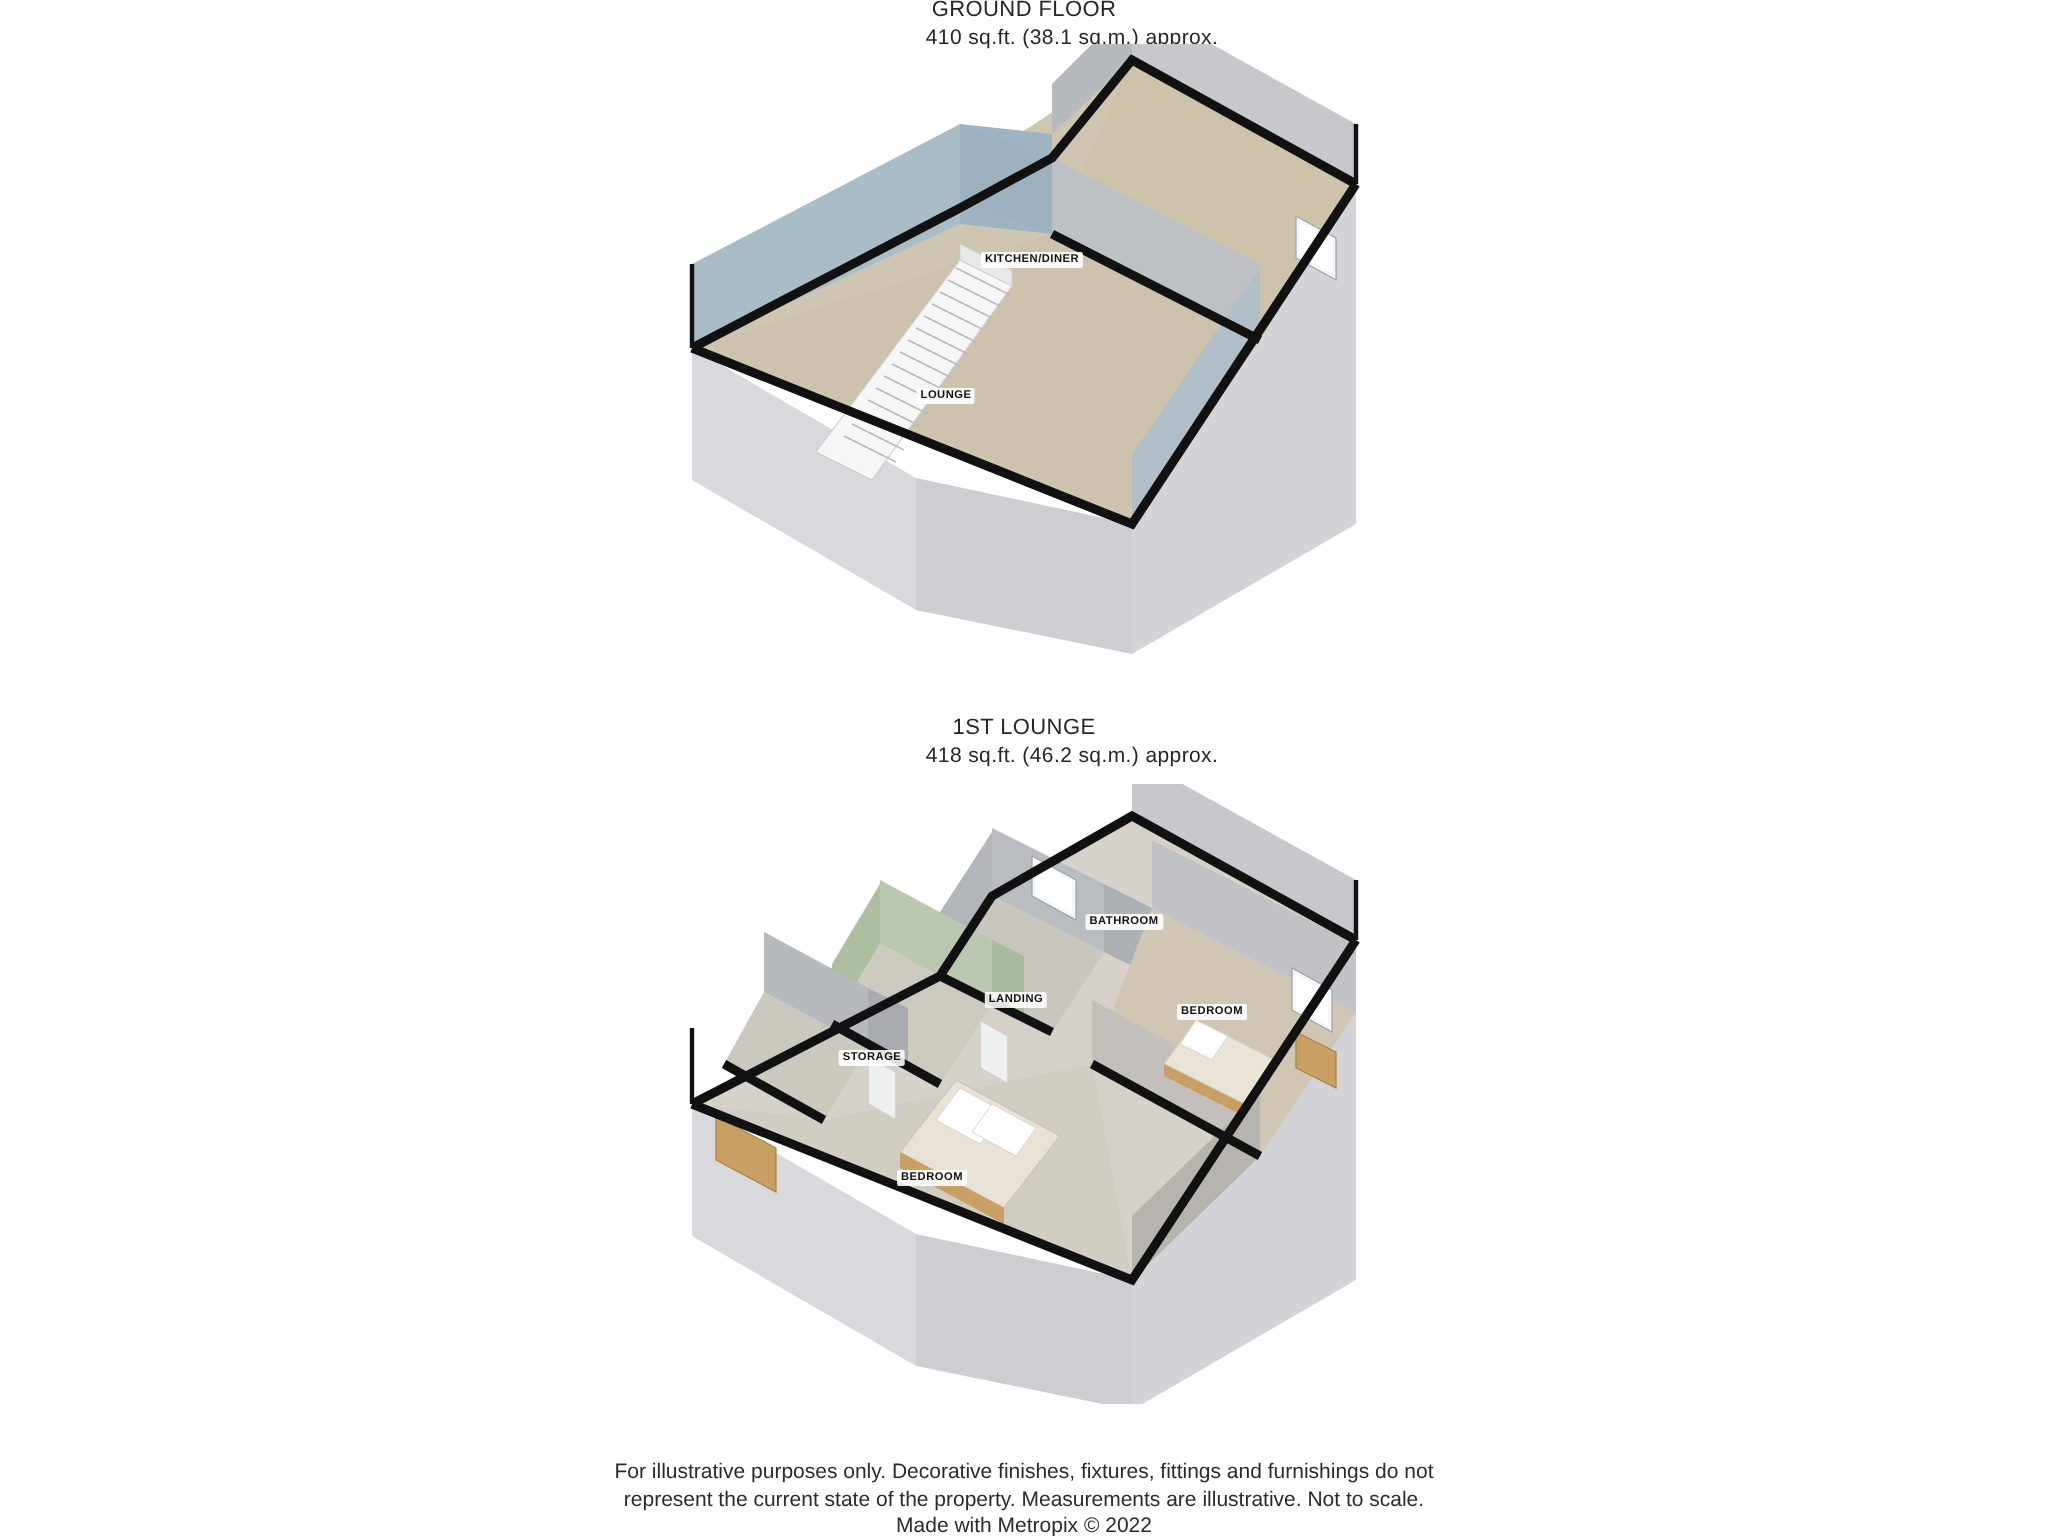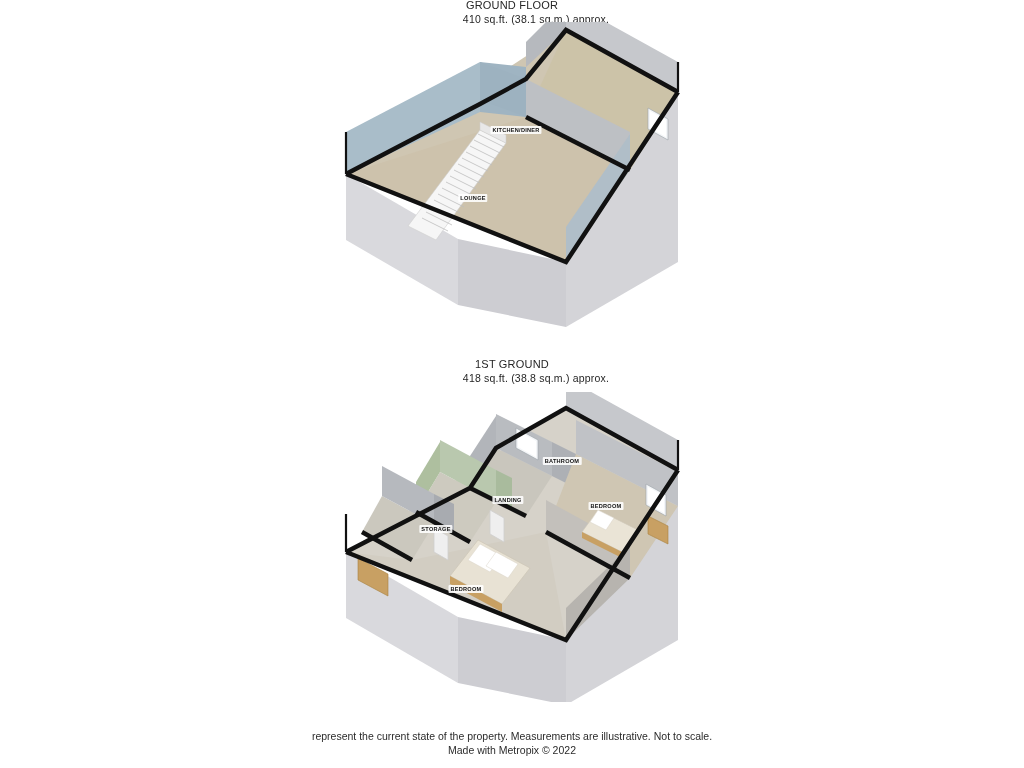--- a/index.html
+++ b/index.html
@@ -150,22 +150,22 @@
         <polyline points="16,110 16,152"></polyline>
         <polyline points="348,40 348,70"></polyline>
       </g>
     </svg>
 
     <div class="room-label" style="left:186px; top:108px;">KITCHEN/DINER</div>
     <div class="room-label" style="left:143px; top:176px;">LOUNGE</div>
   </div>
 
   <div class="floor-title" id="ff-title">
-    <span>1ST GROUND</span>
-    <span class="sub">418 sq.ft. (38.8 sq.m.) approx.</span>
+    <span>1ST LOUNGE</span>
+    <span class="sub">418 sq.ft. (46.2 sq.m.) approx.</span>
   </div>
 
   <div class="plan" id="ff-plan">
     <svg viewBox="0 0 370 310" width="370" height="310">
 
       <polygon points="348,78 348,248 236,313 236,144" fill="#d4d4d8"></polygon>
       <polygon points="16,160 16,226 128,291 128,225" fill="#d9d9dd"></polygon>
       <polygon points="128,225 128,291 236,313 236,248" fill="#cdcdd2"></polygon>
 
       <polygon points="236,16 348,78 236,248 16,160" fill="#d6d2c9"></polygon>
@@ -237,17 +237,18 @@
     </svg>
 
     <div class="room-label" style="left:232px; top:69px;">BATHROOM</div>
     <div class="room-label" style="left:178px; top:108px;">LANDING</div>
     <div class="room-label" style="left:106px; top:137px;">STORAGE</div>
     <div class="room-label" style="left:276px; top:114px;">BEDROOM</div>
     <div class="room-label" style="left:136px; top:197px;">BEDROOM</div>
   </div>
 
   <div class="footer">
+    <div>For illustrative purposes only. Decorative finishes, fixtures, fittings and furnishings do not</div>
     <div>represent the current state of the property. Measurements are illustrative. Not to scale.</div>
     <div>Made with Metropix © 2022</div>
   </div>
 
 </div>
 
 </body></html>

